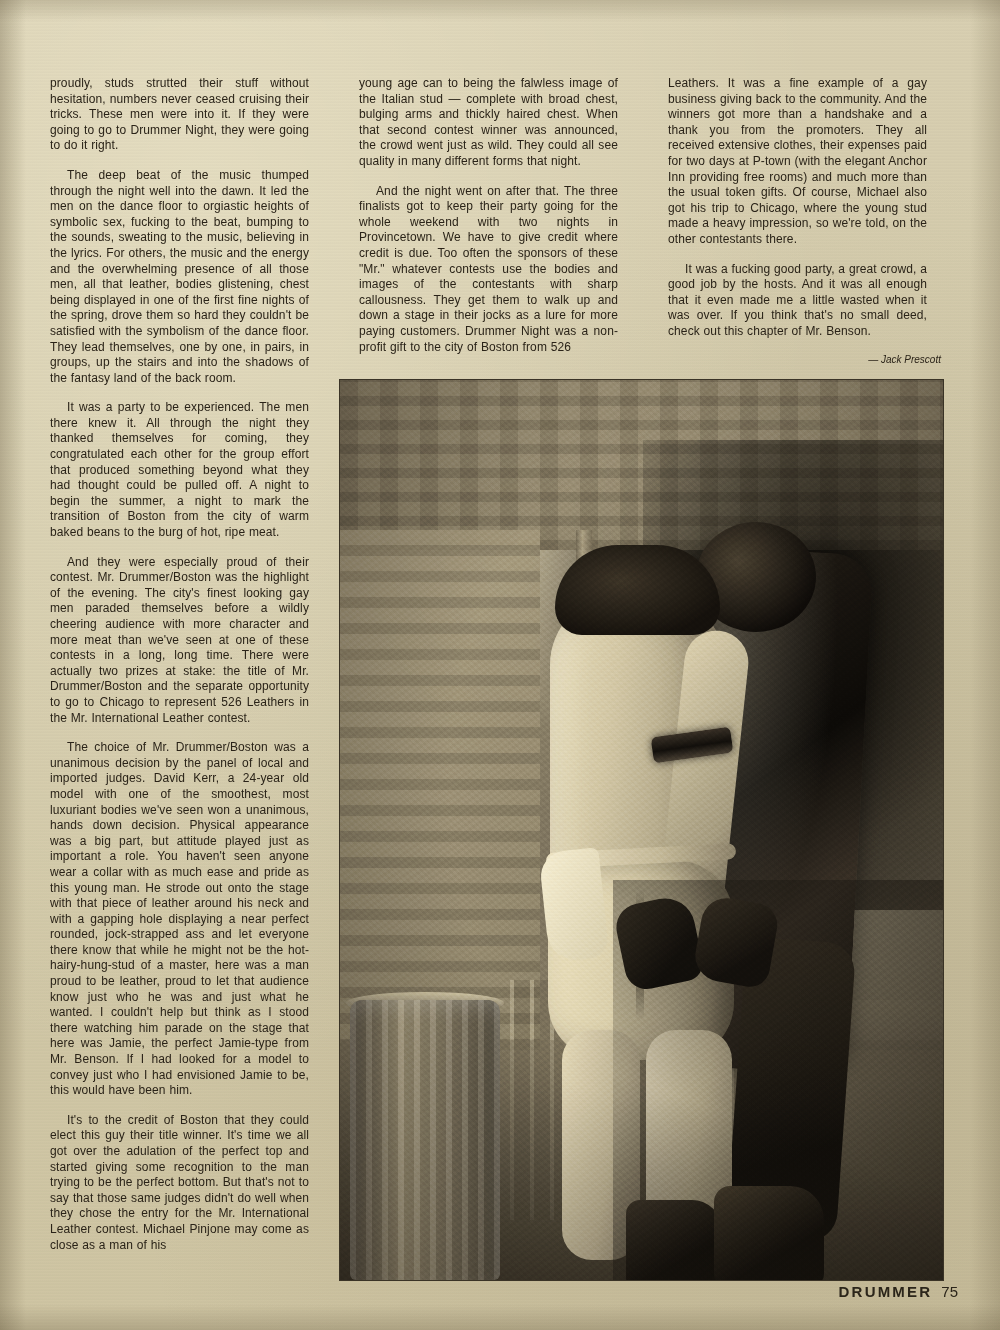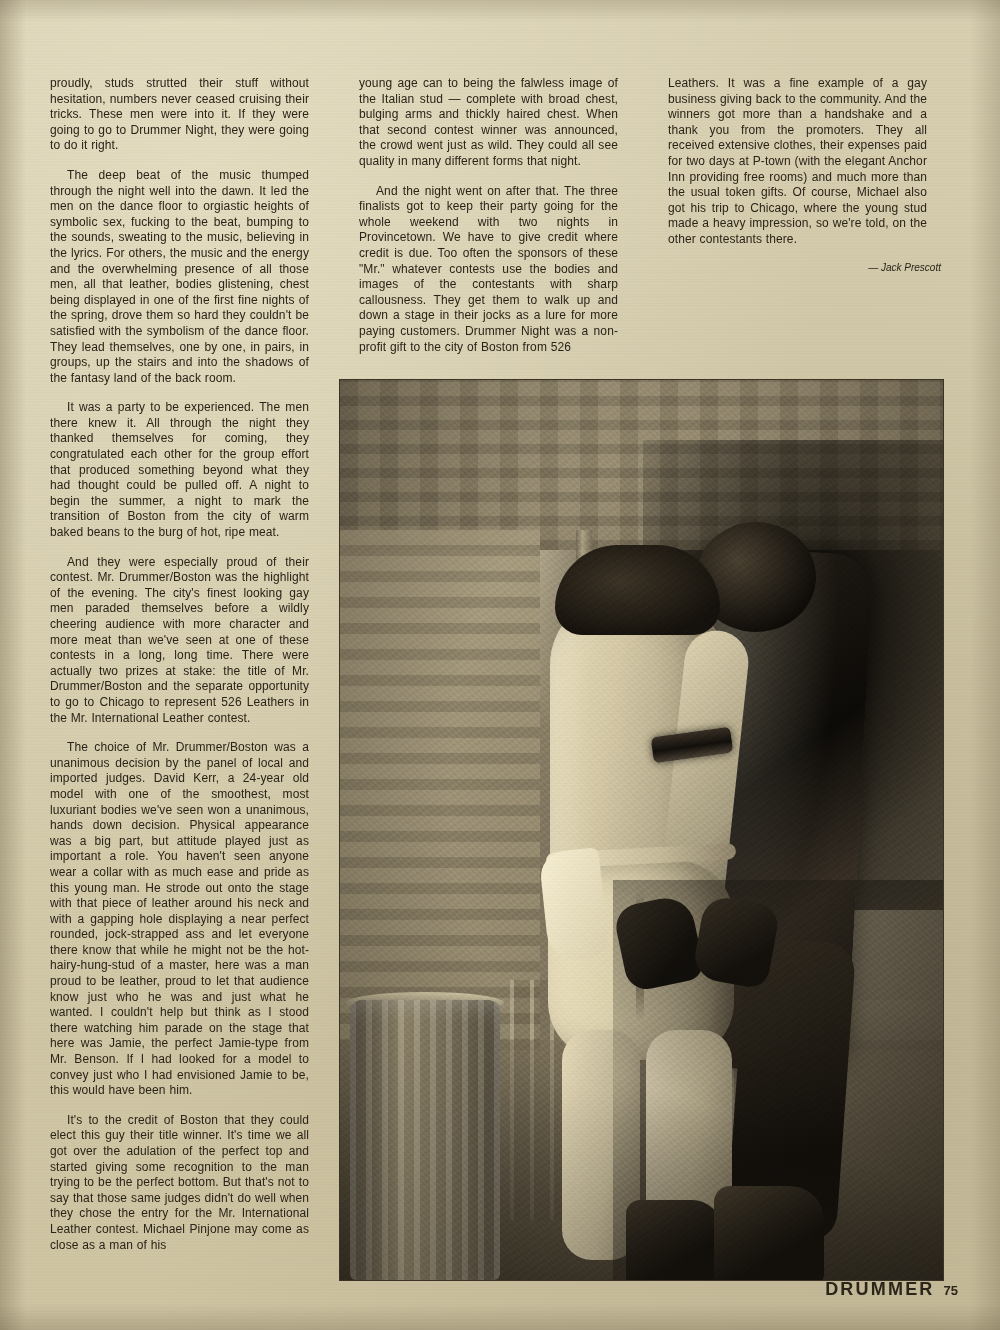--- a/index.html
+++ b/index.html
@@ -274,29 +274,29 @@
   .footer {
     position: absolute;
     right: 42px;
     bottom: 30px;
     display: flex;
     align-items: baseline;
     gap: 9px;
   }
   .footer .brand {
     font-family: "Liberation Sans", sans-serif;
-    font-size: 18px;
+    font-size: 15px;
     letter-spacing: 2.2px;
     font-weight: 700;
     color: #2b251a;
   }
   .footer .pagenum {
     font-family: "Liberation Sans", sans-serif;
-    font-size: 13px;
-    font-weight: 700;
+    font-size: 15px;
+    font-weight: 400;
     color: #2b251a;
   }
 </style>
 </head>
 <body>
 
 <div class="page">
   <div class="paper-edge-left"></div>
   <div class="paper-edge-top"></div>
   <div class="paper-edge-right"></div>
@@ -313,20 +313,21 @@
       <p>It's to the credit of Boston that they could elect this guy their title winner. It's time we all got over the adulation of the perfect top and started giving some recognition to the man trying to be the perfect bottom. But that's not to say that those same judges didn't do well when they chose the entry for the Mr. International Leather contest. Michael Pinjone may come as close as a man of his</p>
     </div>
 
     <div class="col">
       <p class="noindent">young age can to being the falwless image of the Italian stud — complete with broad chest, bulging arms and thickly haired chest. When that second contest winner was announced, the crowd went just as wild. They could all see quality in many different forms that night.</p>
       <p>And the night went on after that. The three finalists got to keep their party going for the whole weekend with two nights in Provincetown. We have to give credit where credit is due. Too often the sponsors of these "Mr." whatever contests use the bodies and images of the contestants with sharp callousness. They get them to walk up and down a stage in their jocks as a lure for more paying customers. Drummer Night was a non-profit gift to the city of Boston from 526</p>
     </div>
 
     <div class="col">
       <p class="noindent">Leathers. It was a fine example of a gay business giving back to the community. And the winners got more than a handshake and a thank you from the promoters. They all received extensive clothes, their expenses paid for two days at P-town (with the elegant Anchor Inn providing free rooms) and much more than the usual token gifts. Of course, Michael also got his trip to Chicago, where the young stud made a heavy impression, so we're told, on the other contestants there.</p>
+      <p>It was a fucking good party, a great crowd, a good job by the hosts. And it was all enough that it even made me a little wasted when it was over. If you think that's no small deed, check out this chapter of Mr. Benson.</p>
       <div class="signature">— Jack Prescott</div>
     </div>
 
   </div>
 
   <div class="photo">
     <div class="photo-inner">
       <div class="ph wall-top"></div>
       <div class="ph wall-left"></div>
       <div class="ph dark-right"></div>

